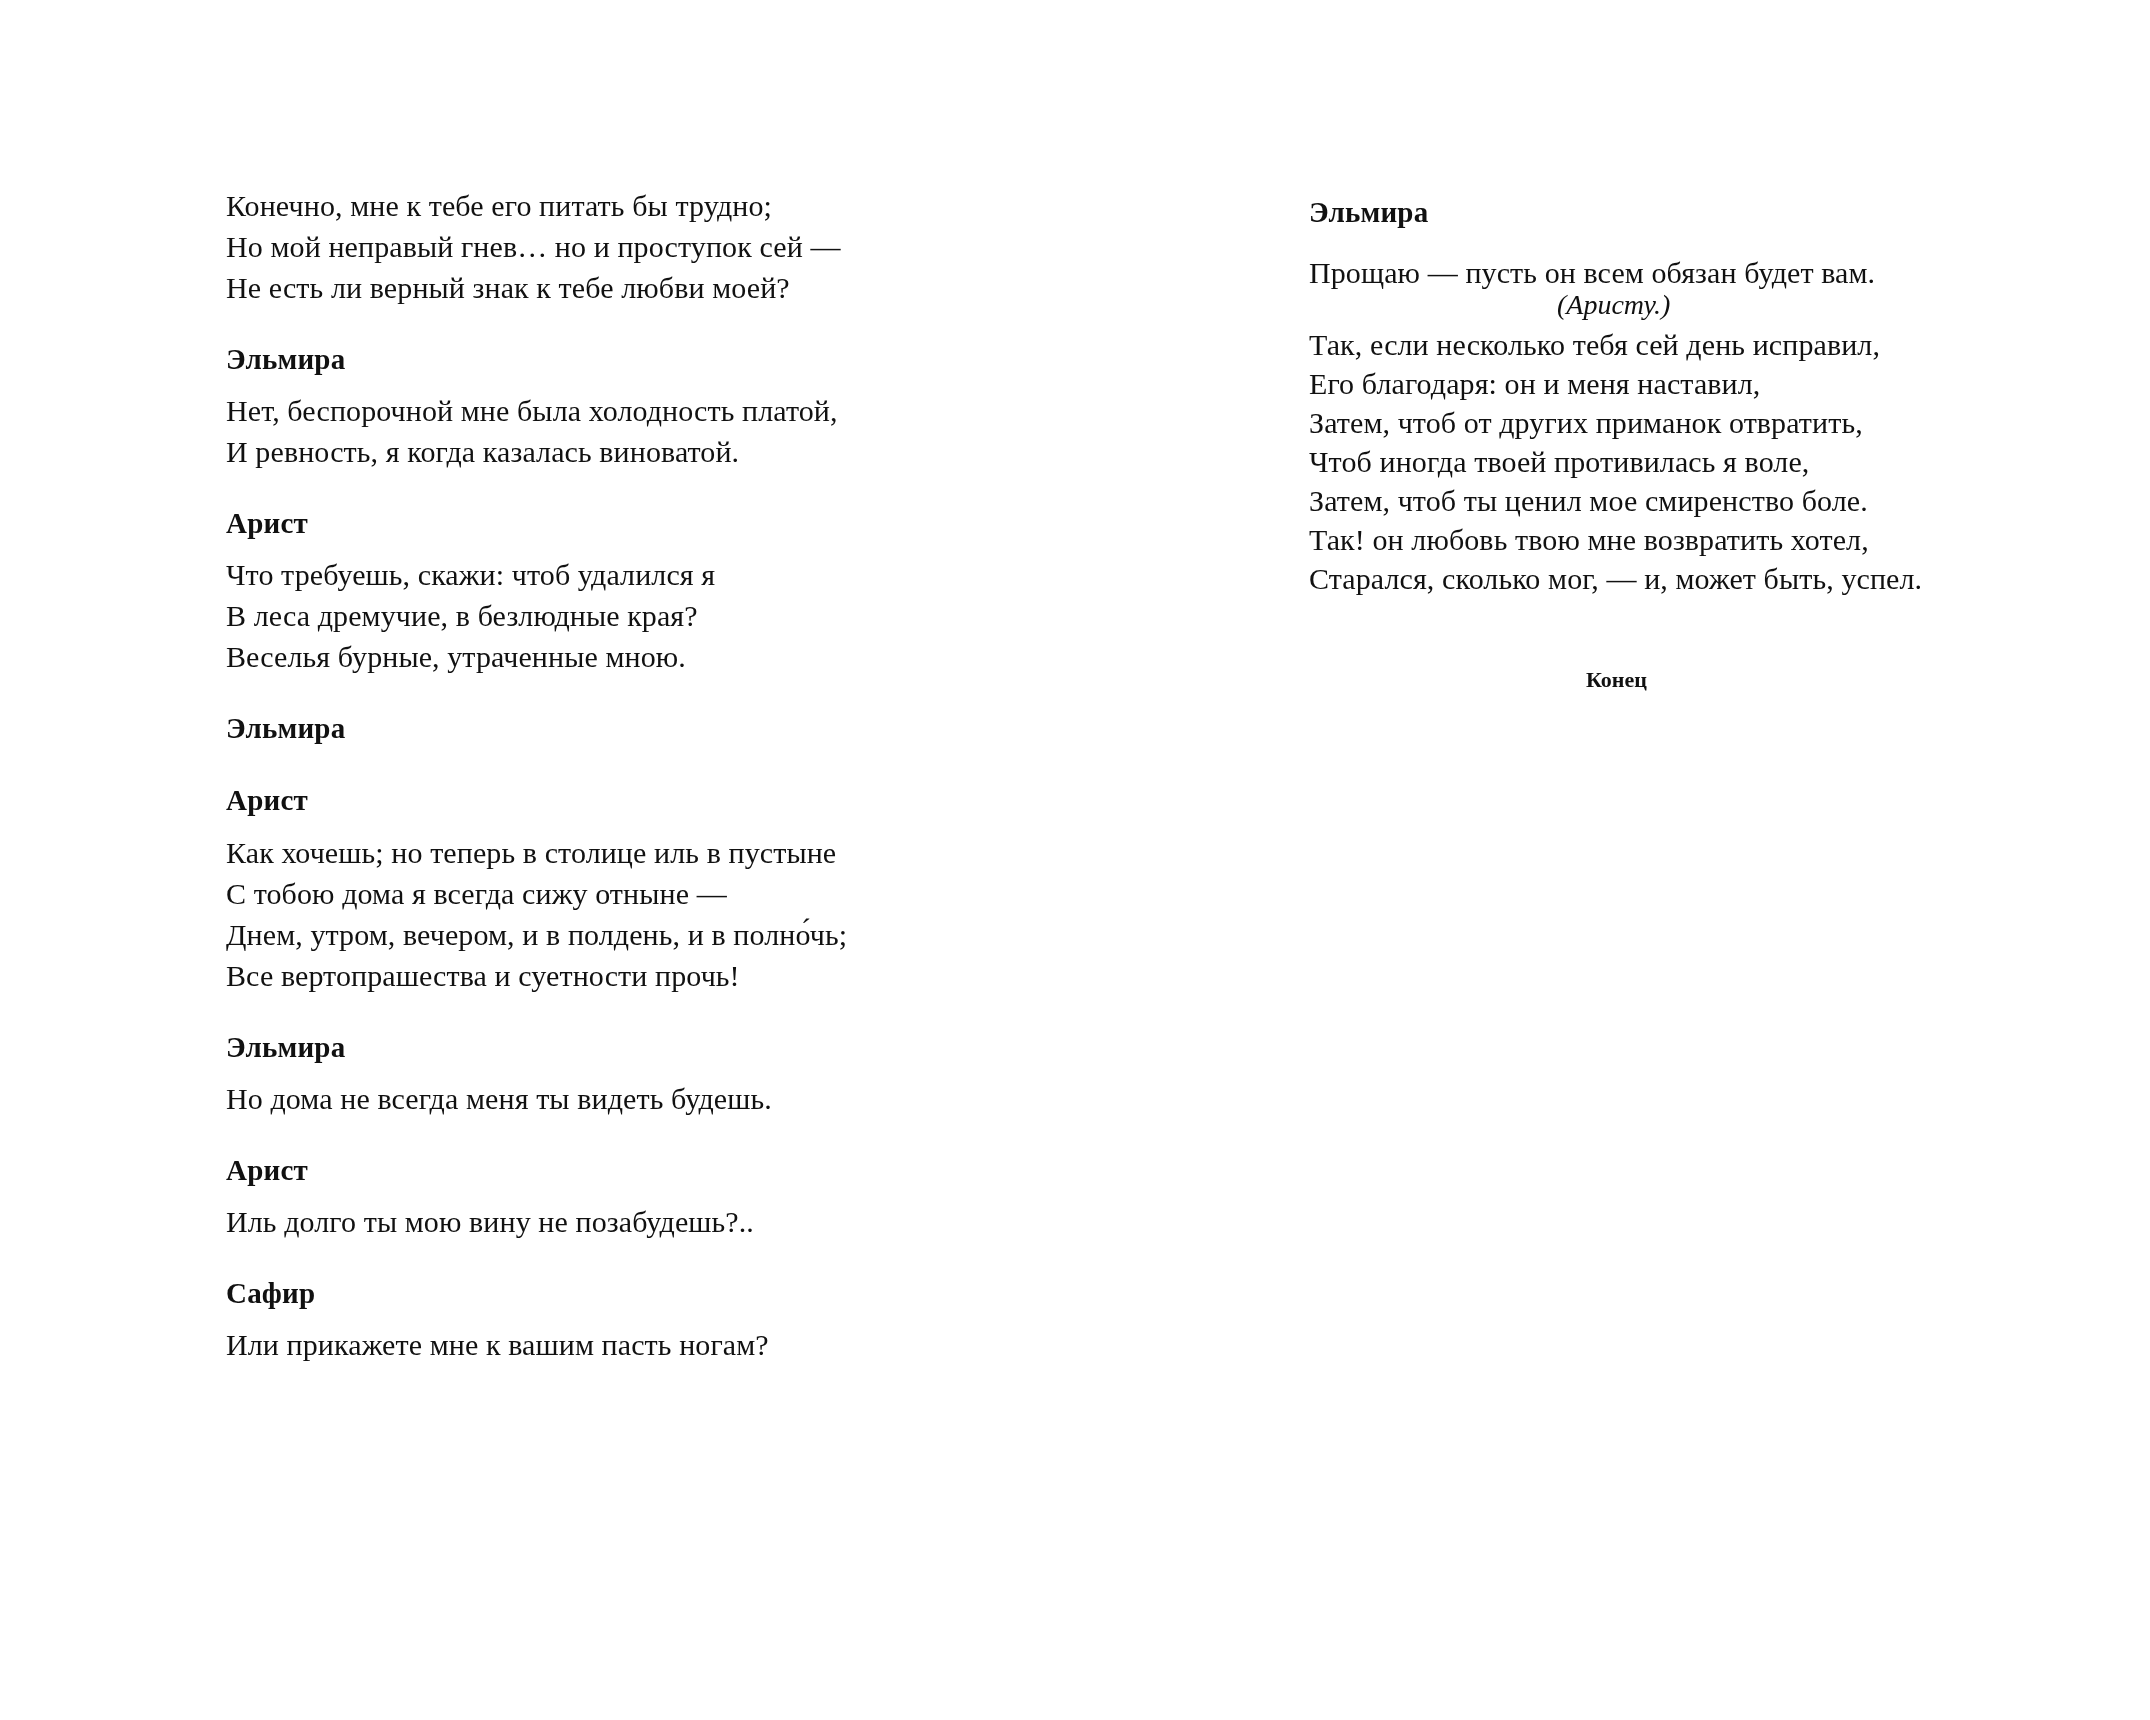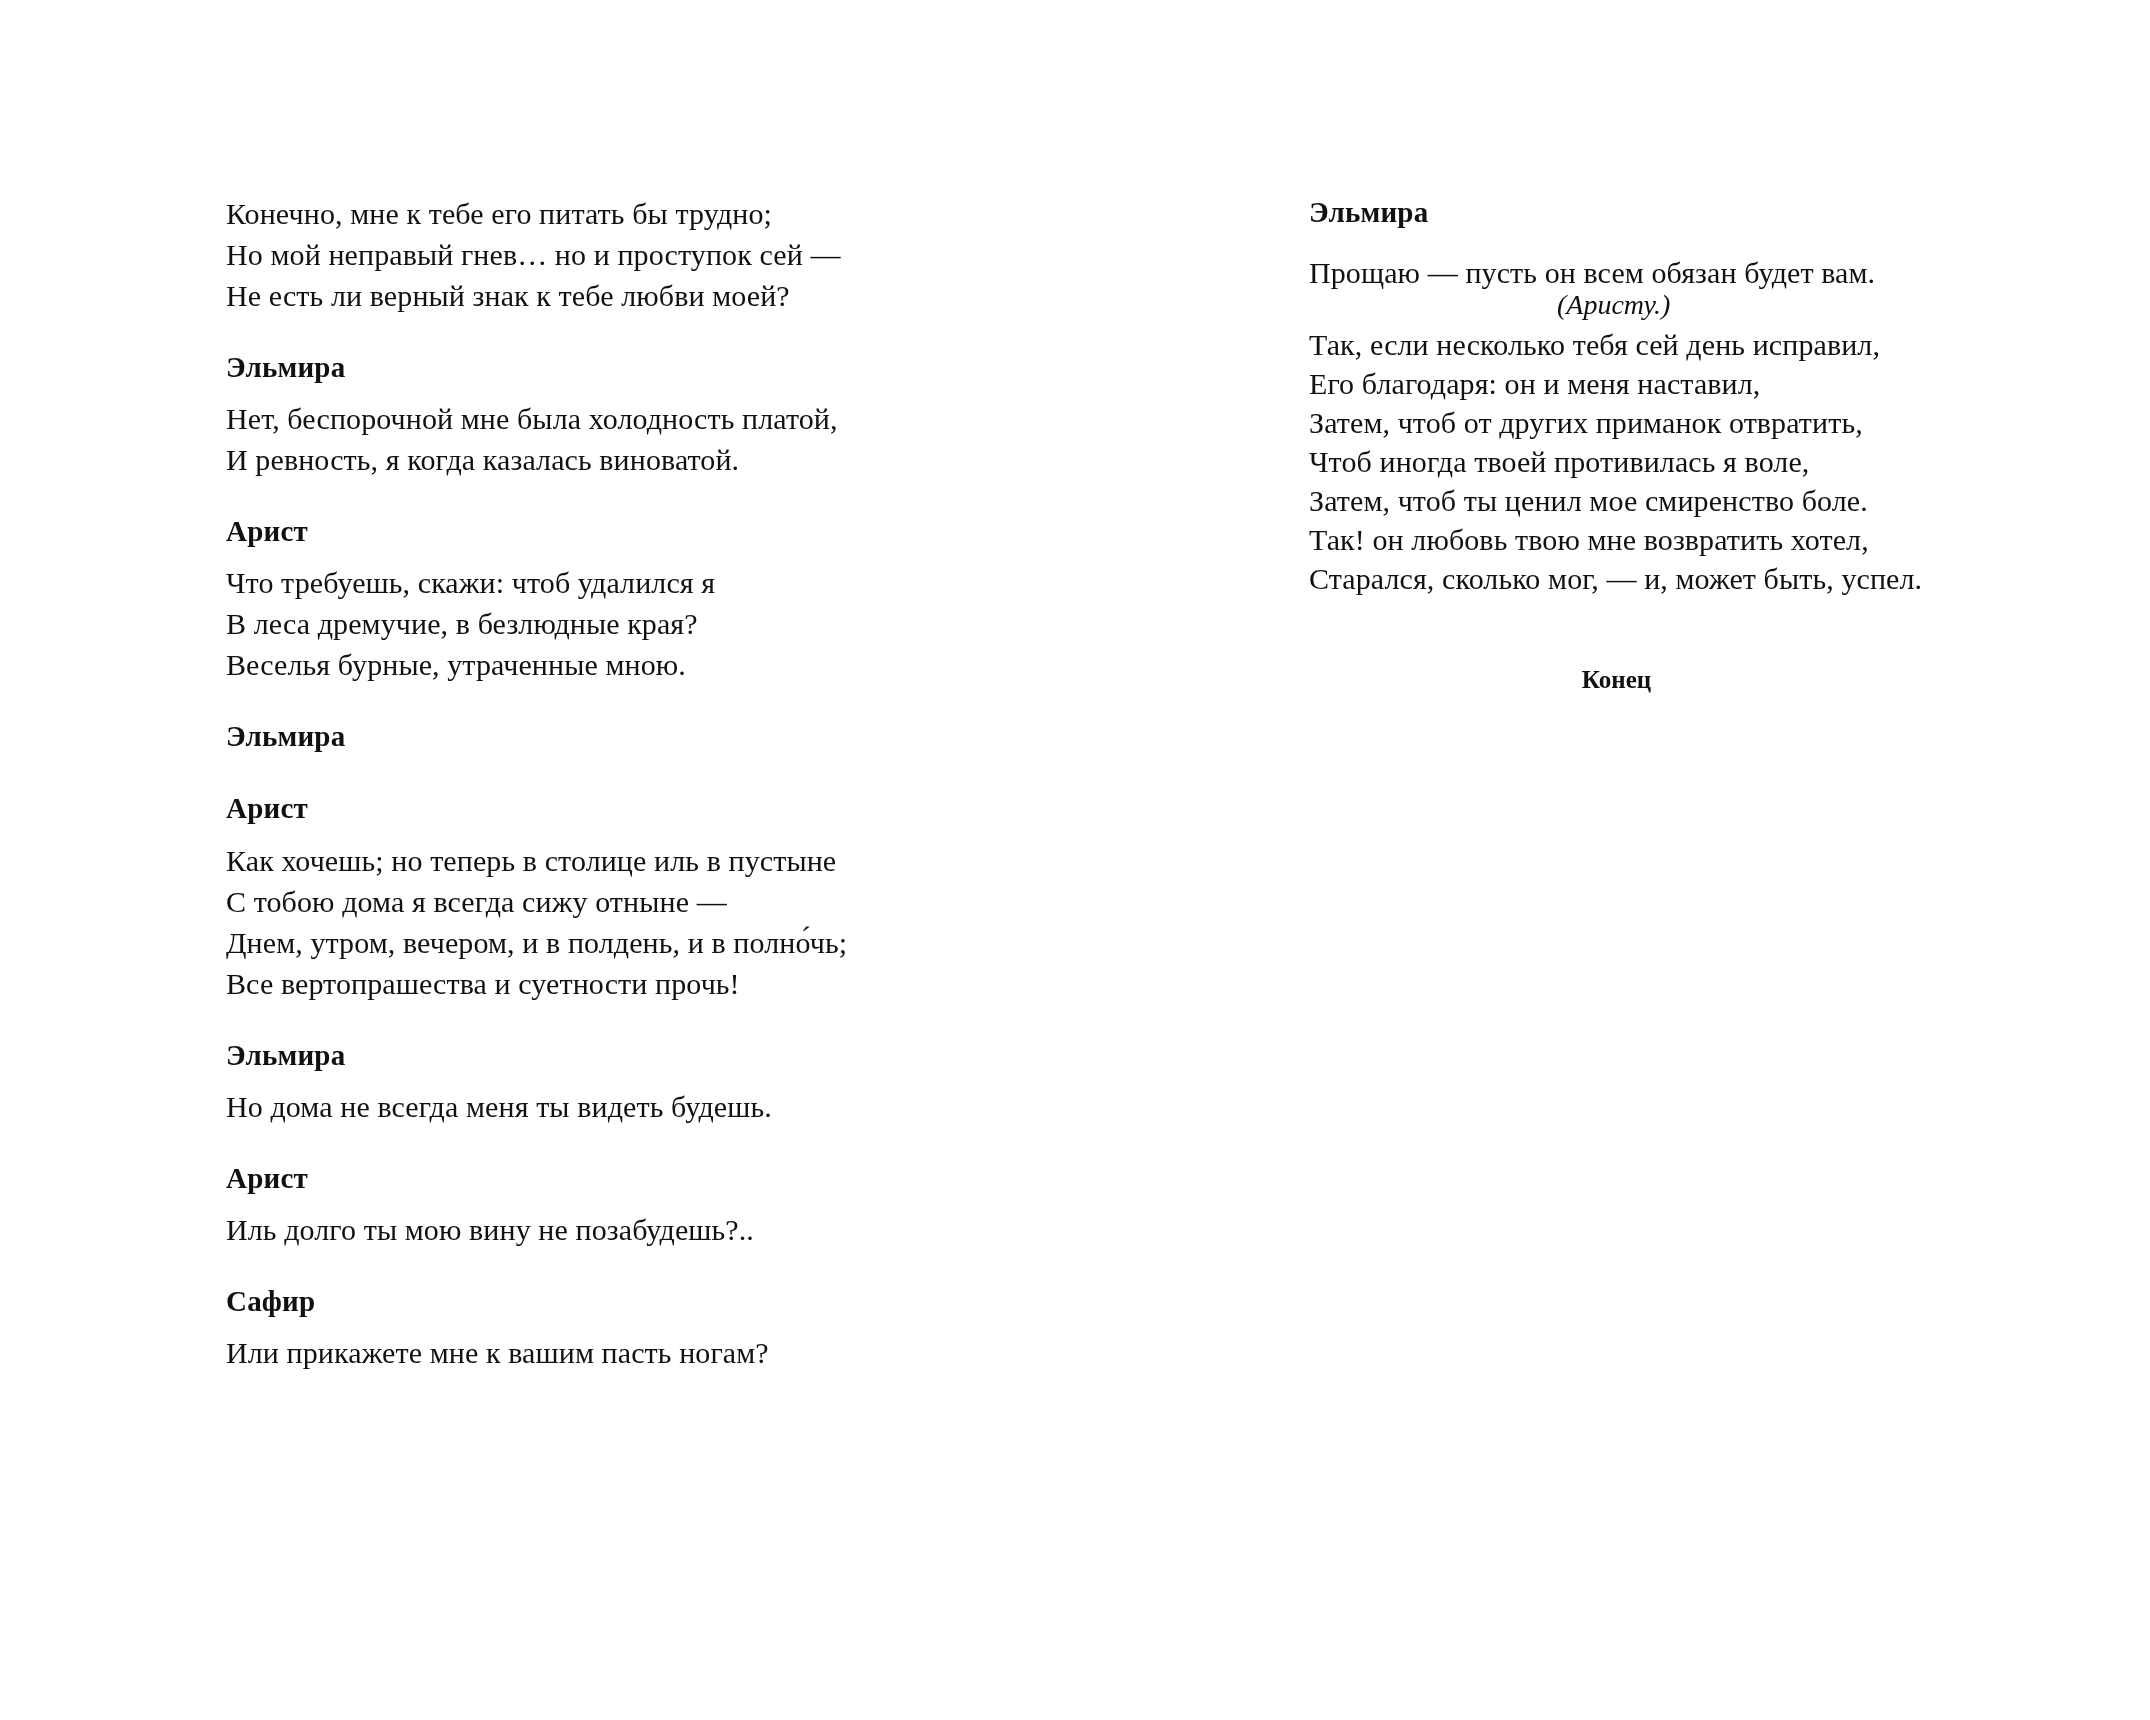--- a/index.html
+++ b/index.html
@@ -35,21 +35,21 @@
       line-height: 41px;
       text-align: left;
       margin: 0;
       letter-spacing: 0.2px;
     }
     .page-left .speaker {
       margin-top: 31px;
       margin-bottom: 10.2px;
     }
     .page-left .speech:first-child {
-      margin-top: 8px;
+      margin-top: 0;
     }
     .speech {
       margin: 0;
       padding: 0;
       list-style: none;
     }
     .line {
       font-size: 30px;
       line-height: 41px;
       white-space: nowrap;
@@ -65,21 +65,21 @@
       font-style: italic;
       font-size: 28px;
       line-height: 25px;
       text-align: left;
       padding-left: 248px;
       margin-bottom: 7.3px;
       white-space: nowrap;
     }
     .ending {
       font-weight: bold;
-      font-size: 25px;
+      font-size: 22px;
       line-height: 36px;
       text-align: center;
       margin-top: 64px;
     }
   </style>
 </head>
 <body>
 
 <div class="page page-left">
 

